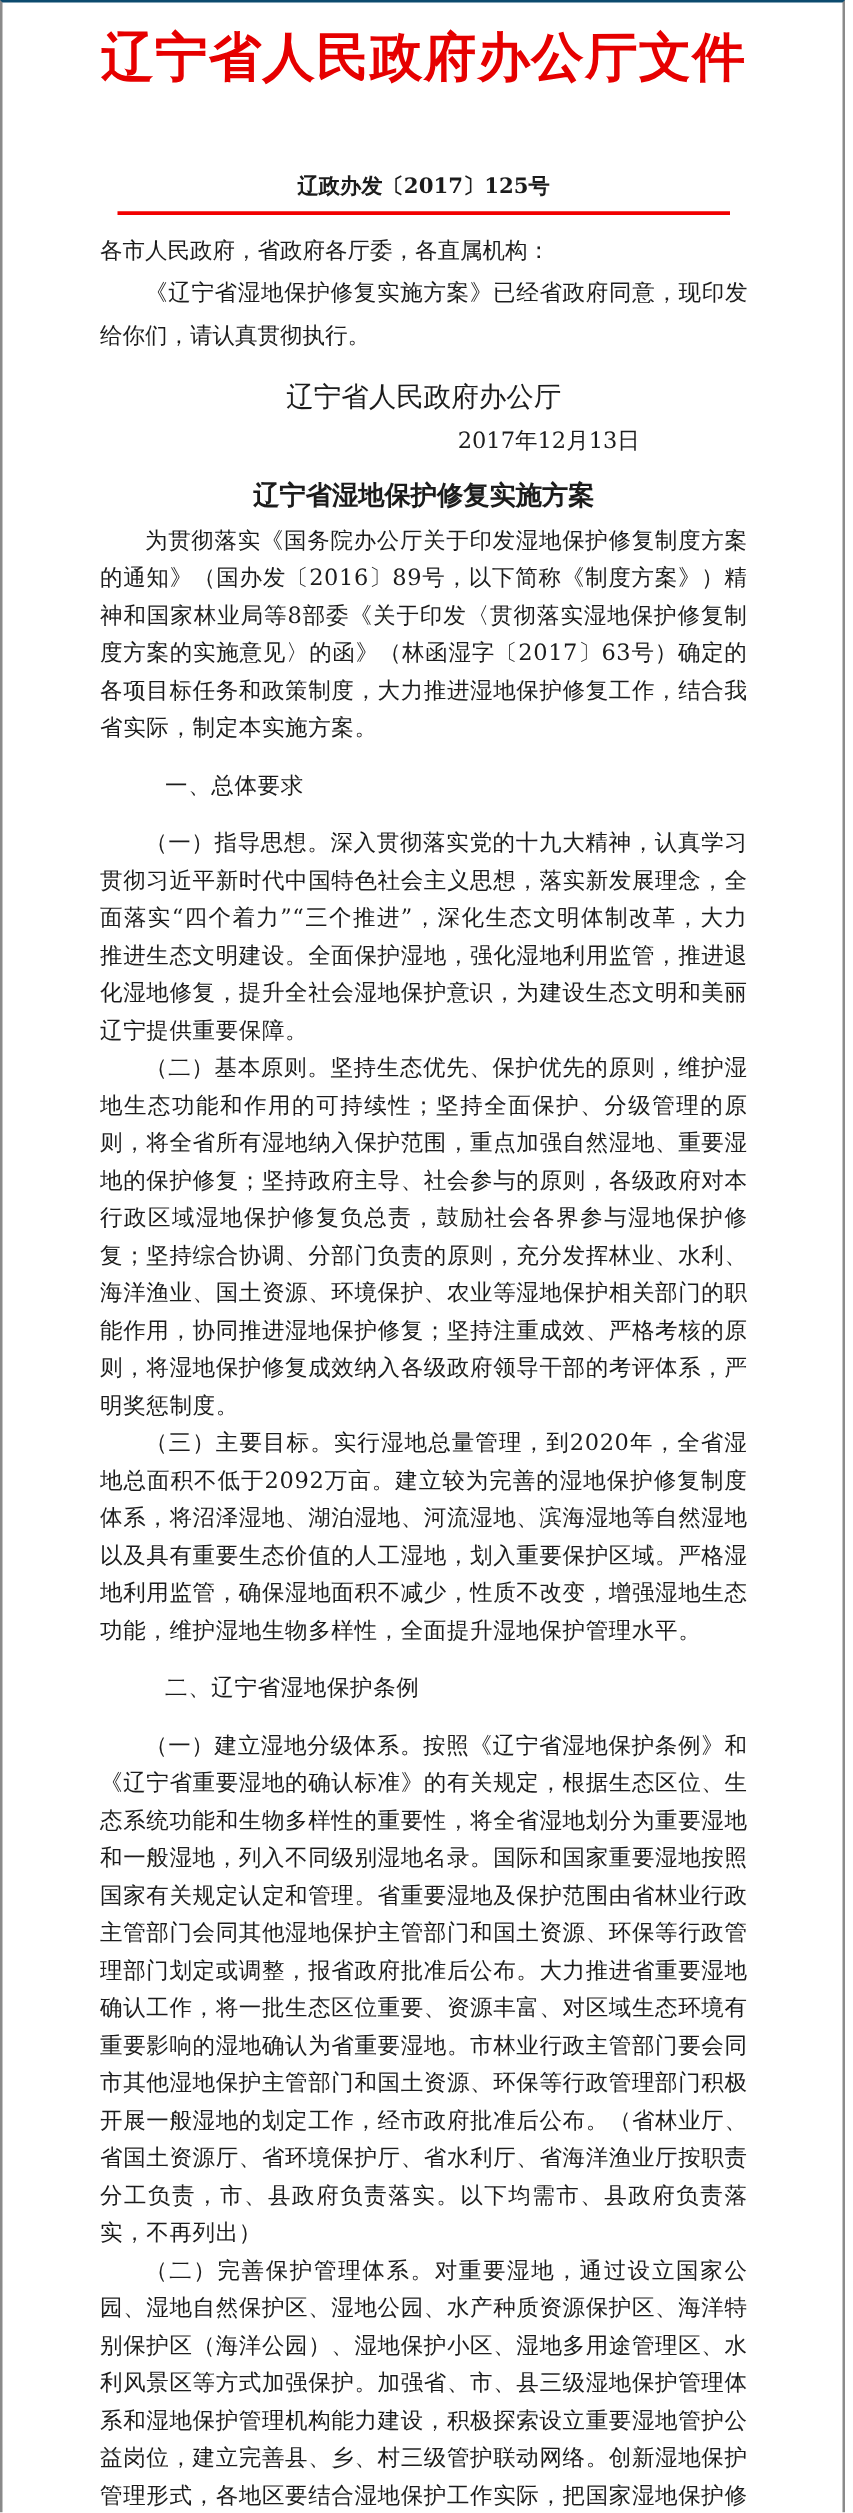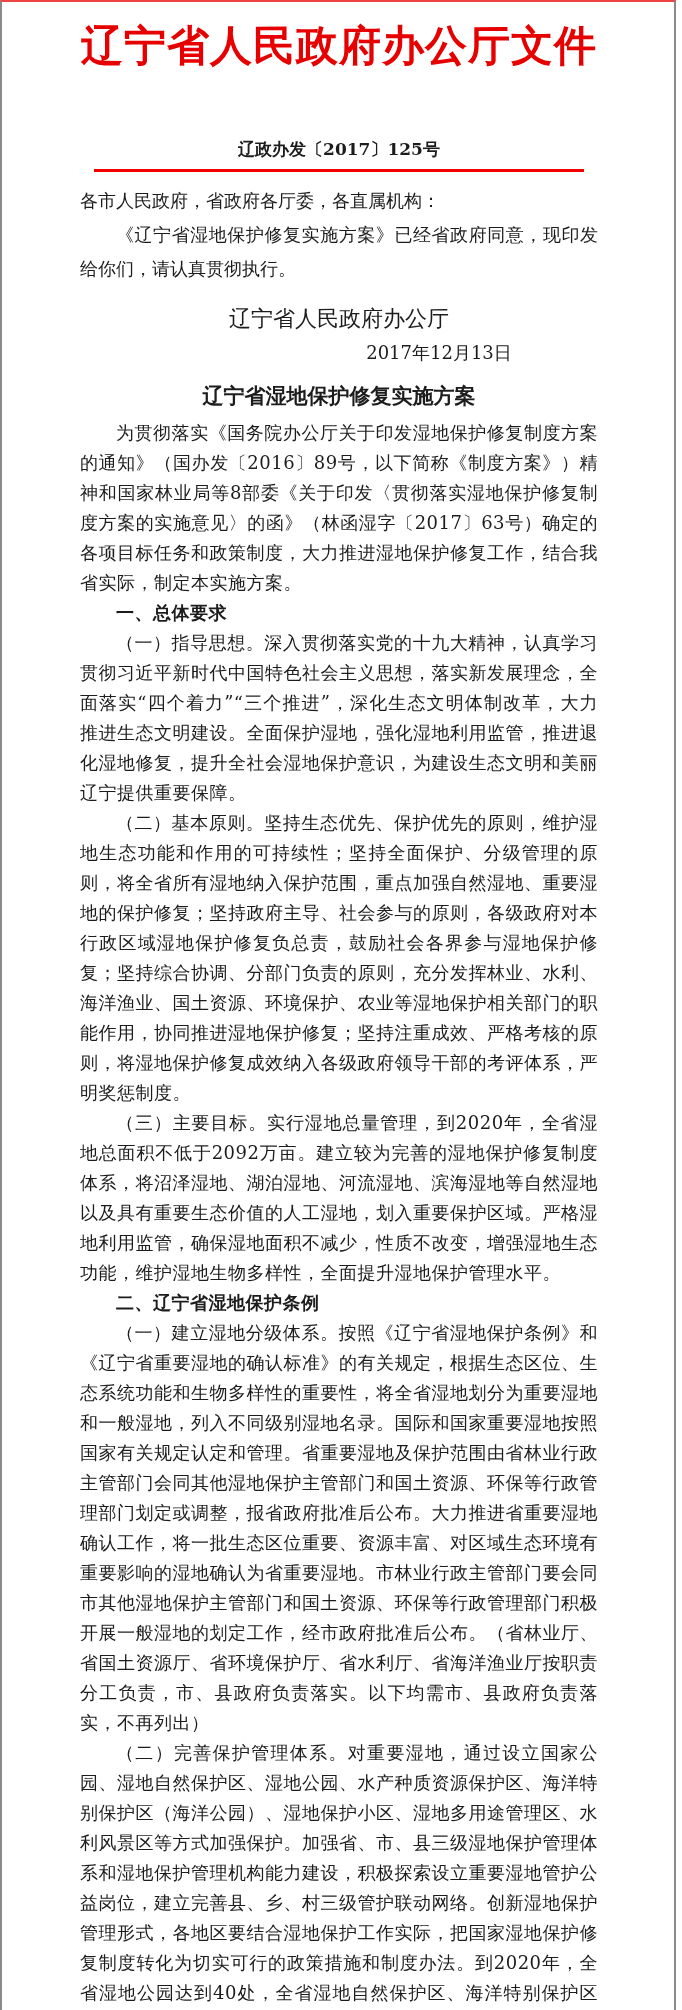--- a/index.html
+++ b/index.html
@@ -4,21 +4,21 @@
 <style>
   html,body{margin:0;padding:0;}
   body{
     width:682px;height:2010px;background:#ffffff;overflow:hidden;
     font-family:"DejaVu Serif","Liberation Serif",serif;
     color:#1c1c1c;
   }
   .page{
     box-sizing:border-box;
     width:676px;height:2010px;
-    border-top:2px solid #ef4444;
+    border-top:2px solid #0c4a6e;
     border-left:2px solid #8a8a8a;
     border-right:2px solid #8a8a8a;
     background:#ffffff;
     overflow:hidden;
   }
   .content{padding:0 76px 0 78px;}
   
   .red-title{
     margin-top:14px;
     text-align:center;
@@ -83,23 +83,23 @@
   }
   .doc-body{
     margin-top:6px;
     font-size:18px;
     letter-spacing:0.5px;
     line-height:30px;
     text-align:justify;
   }
   .doc-body p{margin:0;text-indent:2em;}
   .doc-body .section-heading{
-    margin:0;
+    margin:16px;
     text-indent:2em;
-    font-weight:bold;
+    font-weight:normal;
   }
 </style>
 </head>
 <body>
 
 <div class="page">
   <div class="content">
 
     <div class="red-title" style="color: rgb(230, 0, 0);">辽宁省人民政府办公厅文件</div>
 

